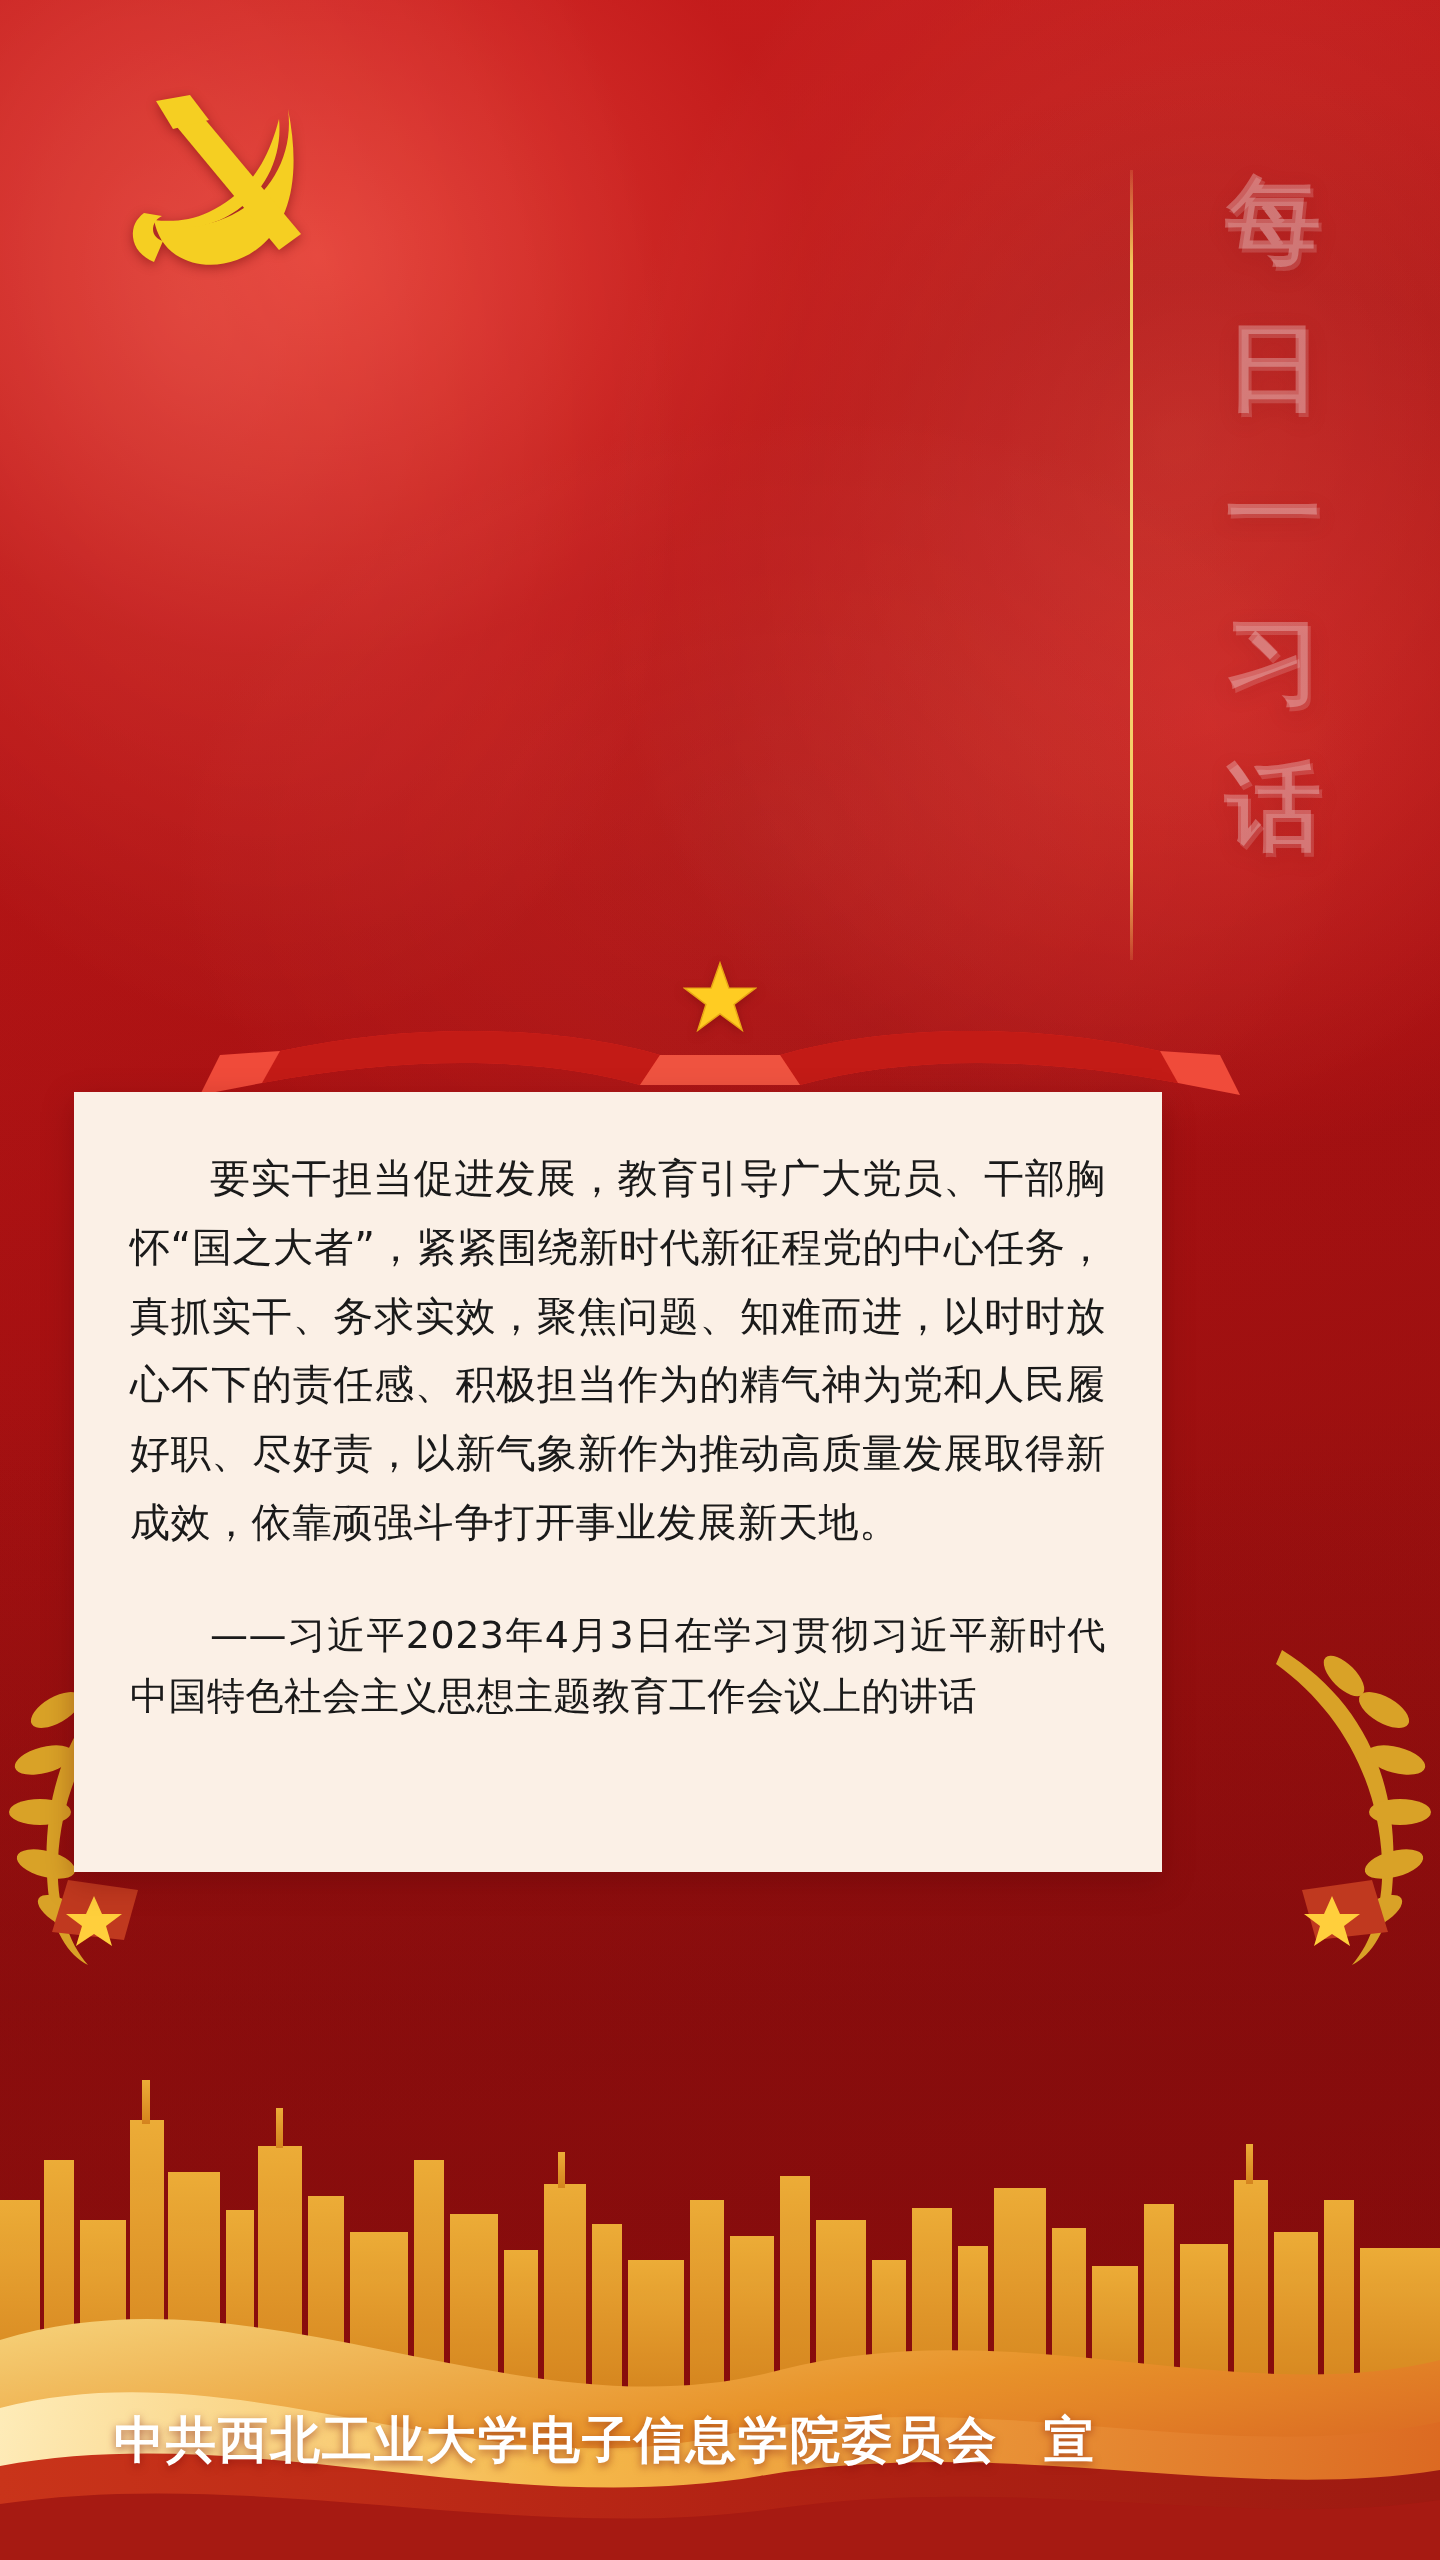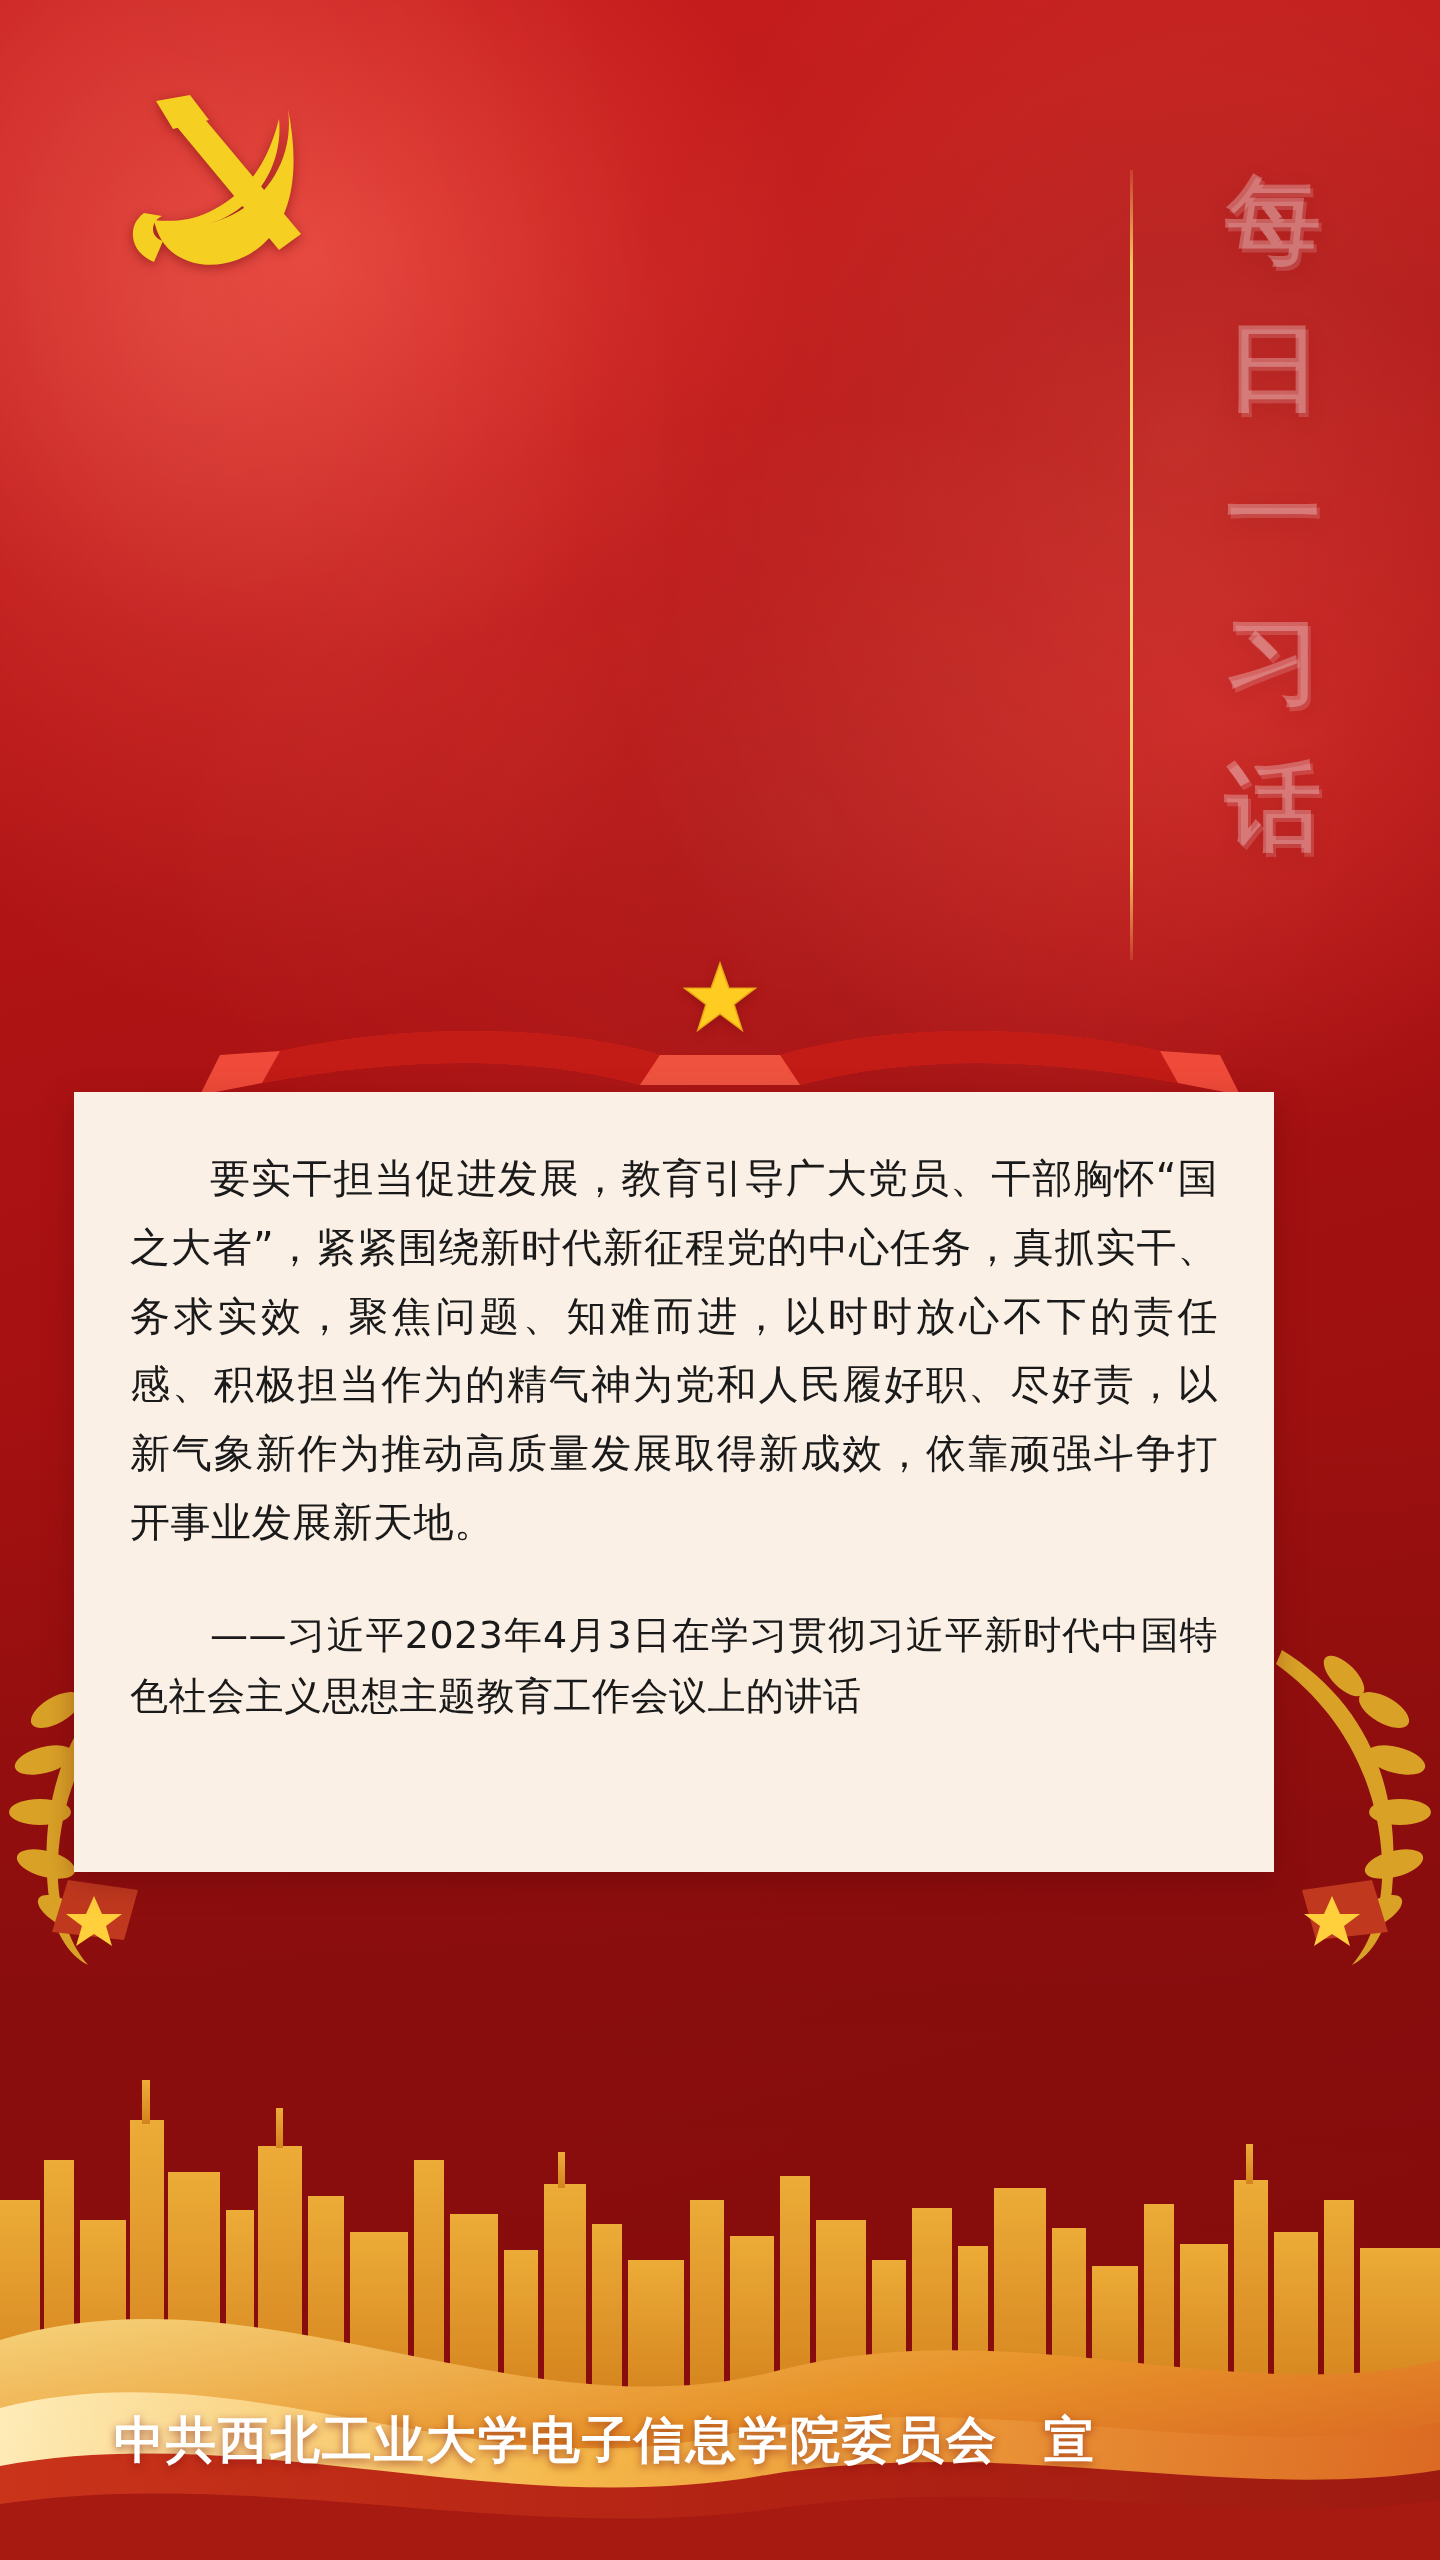--- a/index.html
+++ b/index.html
@@ -125,21 +125,21 @@
   }
   .wreath.left { left: 8px; }
   .wreath.right { right: 8px; }
   .wreath svg { width:100%; height:100%; display:block; }
 
   
   .card {
     position: absolute;
     left: 74px;
     top: 1092px;
-    width: 1200px;
+    width: 1088px;
     min-height: 780px;
     background: #fbf0e6;
     box-shadow: 0 10px 28px rgba(90,6,8,.35);
     z-index: 5;
     padding: 52px 56px 60px 56px;
     box-sizing: border-box;
   }
   .quote-body {
     color: #1a1a1a;
     font-size: 40px;

